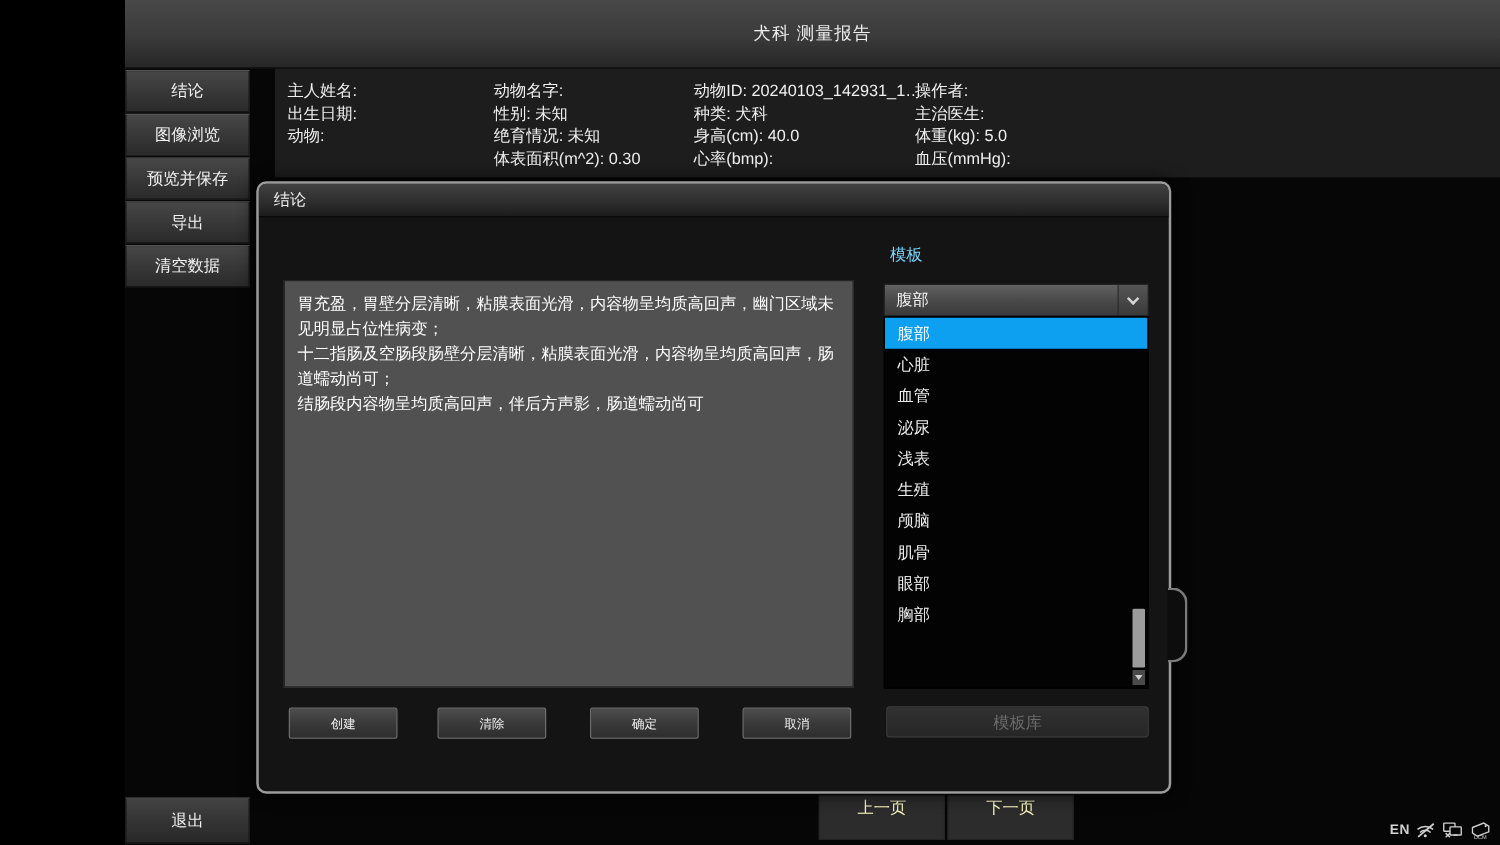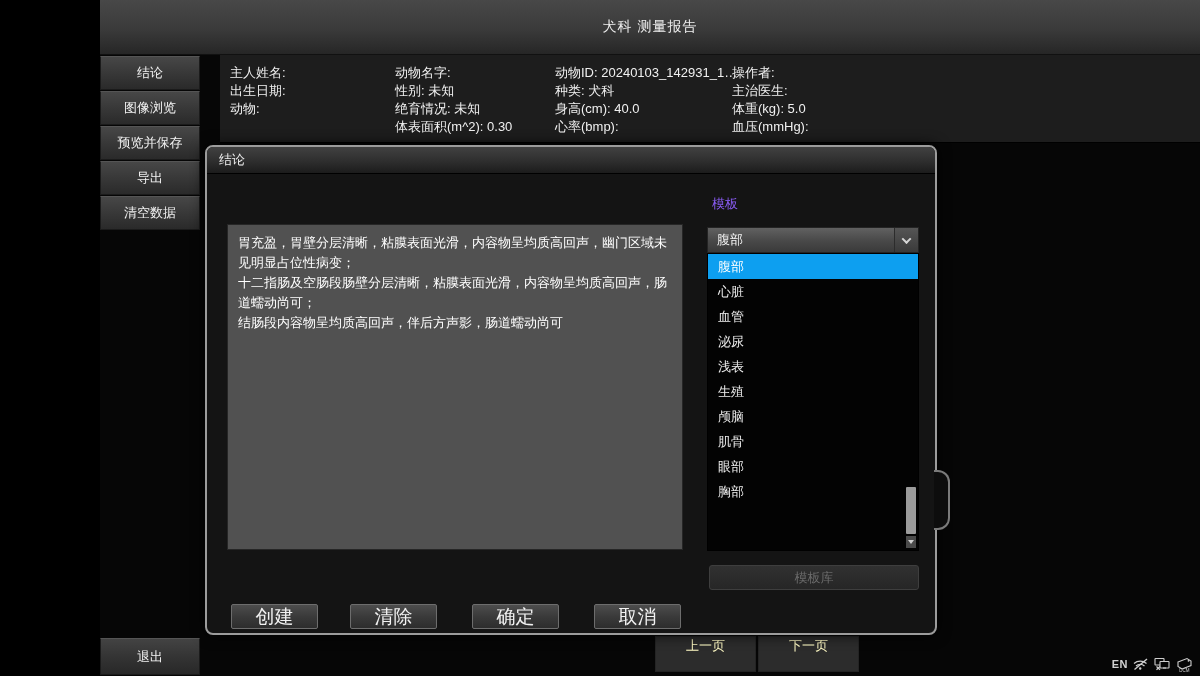--- a/index.html
+++ b/index.html
@@ -77,21 +77,21 @@
   
   .diag-text {
     position:absolute; left:20px; top:77px; width:456px; height:326px;
     background:#515151; color:#fff; border:1px solid #262626;
     font-family:"Liberation Sans","DejaVu Sans",sans-serif;
     font-size:13px; line-height:20px; padding:8px 10px;
     resize:none; outline:none; white-space:pre-wrap;
   }
 
   
-  .tpl-label { position:absolute; left:505px; top:48px; font-size:13px; color:#8b5cf6; }
+  .tpl-label { position:absolute; left:505px; top:48px; font-size:13px; color:#7dd3fc; }
   .combo {
     position:absolute; left:500px; top:80px; width:212px; height:26px;
     background:linear-gradient(180deg,#616161 0%,#4a4a4a 50%,#3a3a3a 100%);
     border:1px solid #242424; display:flex; align-items:center; cursor:pointer;
   }
   .combo .val { flex:1; font-size:13px; color:#f5f5f5; padding-left:9px; }
   .combo .chev-box {
     width:24px; height:100%; border-left:1px solid #2c2c2c;
     background:linear-gradient(180deg,#555 0%,#3a3a3a 100%);
     display:flex; align-items:center; justify-content:center;
@@ -114,22 +114,22 @@
     margin-top:2px; width:10px; height:12px; background:#4a4a4a;
     display:flex; align-items:center; justify-content:center; cursor:pointer;
   }
   .tri-down { width:0; height:0; border-left:3px solid transparent; border-right:3px solid transparent; border-top:4px solid #cfcfcf; }
 
   
   .dlg-btn {
     position:absolute; top:419px; width:87px; height:25px;
     background:linear-gradient(180deg,#4d4d4d 0%,#3a3a3a 50%,#2d2d2d 100%);
     border:1px solid #6d6d6d; border-radius:2px;
-    color:#f2f2f2; font-size:19px;
-    display:flex; align-items:center; justify-content:center; cursor:pointer;margin-top:38px;
+    color:#f2f2f2; font-size:10px;
+    display:flex; align-items:center; justify-content:center; cursor:pointer;
   }
   .tpl-lib-btn {
     position:absolute; left:502px; top:418px; width:210px; height:25px;
     background:linear-gradient(180deg,#313131 0%,#262626 100%);
     border:1px solid #3e3e3e; border-radius:3px;
     color:#6b6b6b; font-size:13px;
     display:flex; align-items:center; justify-content:center;
   }
   .dialog-handle {
     position:absolute; right:-15px; top:323px; width:16px; height:60px;

